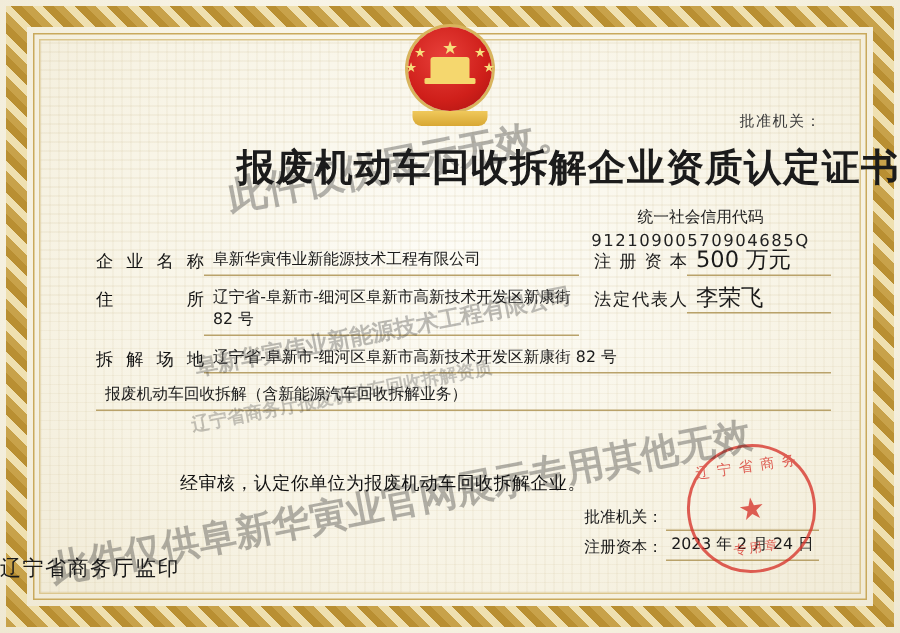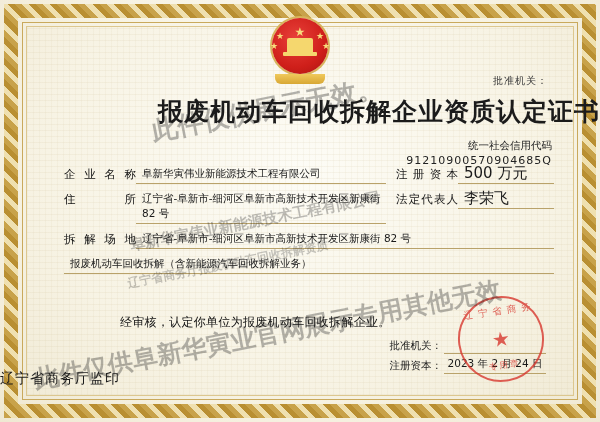--- a/index.html
+++ b/index.html
@@ -136,21 +136,21 @@
     letter-spacing: 1px;
     white-space: nowrap;
   }
 
   
   .credit-code {
     position: absolute;
     right: 48px;
     top: 138px;
     width: 170px;
-    text-align: right;
+    text-align: center;
     font-size: 10.5px;
     color: #222;
     line-height: 15px;
   }
   .credit-code .code {
     letter-spacing: 1px;
     font-size: 11px;
   }
 
   

